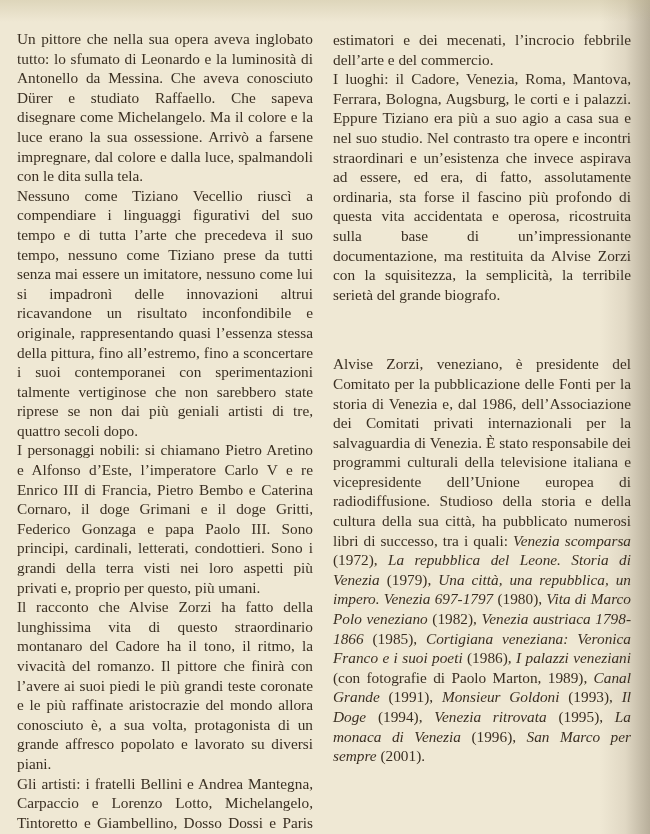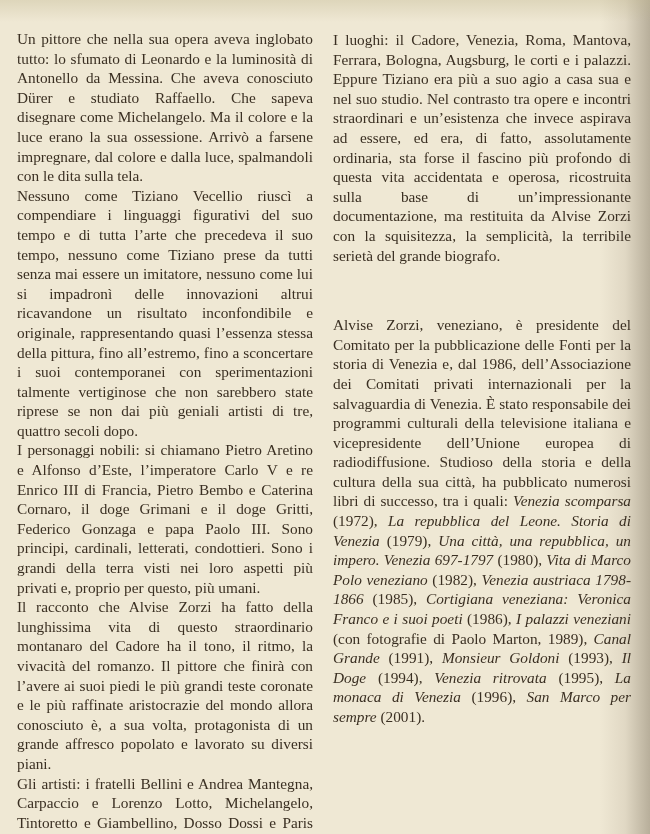--- a/index.html
+++ b/index.html
@@ -37,16 +37,17 @@
 <div class="page">
   <div class="col left">
     <p>Un pittore che nella sua opera aveva inglobato tutto: lo sfumato di Leonardo e la luminosità di Antonello da Messina. Che aveva conosciuto Dürer e studiato Raffaello. Che sapeva disegnare come Michelangelo. Ma il colore e la luce erano la sua ossessione. Arrivò a farsene impregnare, dal colore e dalla luce, spalmandoli con le dita sulla tela.</p>
     <p>Nessuno come Tiziano Vecellio riuscì a compendiare i linguaggi figurativi del suo tempo e di tutta l’arte che precedeva il suo tempo, nessuno come Tiziano prese da tutti senza mai essere un imitatore, nessuno come lui si impadronì delle innovazioni altrui ricavandone un risultato inconfondibile e originale, rappresentando quasi l’essenza stessa della pittura, fino all’estremo, fino a sconcertare i suoi contemporanei con sperimentazioni talmente vertiginose che non sarebbero state riprese se non dai più geniali artisti di tre, quattro secoli dopo.</p>
     <p>I personaggi nobili: si chiamano Pietro Aretino e Alfonso d’Este, l’imperatore Carlo V e re Enrico III di Francia, Pietro Bembo e Caterina Cornaro, il doge Grimani e il doge Gritti, Federico Gonzaga e papa Paolo III. Sono principi, cardinali, letterati, condottieri. Sono i grandi della terra visti nei loro aspetti più privati e, proprio per questo, più umani.</p>
     <p>Il racconto che Alvise Zorzi ha fatto della lunghissima vita di questo straordinario montanaro del Cadore ha il tono, il ritmo, la vivacità del romanzo. Il pittore che finirà con l’avere ai suoi piedi le più grandi teste coronate e le più raffinate aristocrazie del mondo allora conosciuto è, a sua volta, protagonista di un grande affresco popolato e lavorato su diversi piani.</p>
     <p>Gli artisti: i fratelli Bellini e Andrea Mantegna, Carpaccio e Lorenzo Lotto, Michelangelo, Tintoretto e Giambellino, Dosso Dossi e Paris Bordon, Correggio e Sebastiano del Piombo; raramente il mondo artistico dell’epoca era stato descritto con pari vivacità. Stima profonda e odi repressi, alleanze e rivalità, invidie e ammirazione. E poi il mondo delle committenze, l’attività delle botteghe, il ruolo degli</p>
   </div>
 
   <div class="col right">
+    <p>estimatori e dei mecenati, l’incrocio febbrile dell’arte e del commercio.</p>
     <p>I luoghi: il Cadore, Venezia, Roma, Mantova, Ferrara, Bologna, Augsburg, le corti e i palazzi. Eppure Tiziano era più a suo agio a casa sua e nel suo studio. Nel contrasto tra opere e incontri straordinari e un’esistenza che invece aspirava ad essere, ed era, di fatto, assolutamente ordinaria, sta forse il fascino più profondo di questa vita accidentata e operosa, ricostruita sulla base di un’impressionante documentazione, ma restituita da Alvise Zorzi con la squisitezza, la semplicità, la terribile serietà del grande biografo.</p>
     <p class="bio"><span>Alvise Zorzi, veneziano, è presidente del Comitato per la pubblicazione delle Fonti per la storia di Venezia e, dal 1986, dell’Associazione dei Comitati privati internazionali per la salvaguardia di Venezia. È stato responsabile dei programmi culturali della televisione italiana e vicepresidente dell’Unione europea di radiodiffusione. Studioso della storia e della cultura della sua città, ha pubblicato numerosi libri di successo, tra i quali: </span><span id="works"><em>Venezia scomparsa</em><span> (1972), </span><em>La repubblica del Leone. Storia di Venezia</em><span> (1979), </span><em>Una città, una repubblica, un impero. Venezia 697-1797</em><span> (1980), </span><em>Vita di Marco Polo veneziano</em><span> (1982), </span><em>Venezia austriaca 1798-1866</em><span> (1985), </span><em>Cortigiana veneziana: Veronica Franco e i suoi poeti</em><span> (1986), </span><em>I palazzi veneziani</em><span> (con fotografie di Paolo Marton, 1989), </span><em>Canal Grande</em><span> (1991), </span><em>Monsieur Goldoni</em><span> (1993), </span><em>Il Doge</em><span> (1994), </span><em>Venezia ritrovata</em><span> (1995), </span><em>La monaca di Venezia</em><span> (1996), </span><em>San Marco per sempre</em><span> (2001).</span></span></p>
   </div>
 </div>
 
 </body></html>

